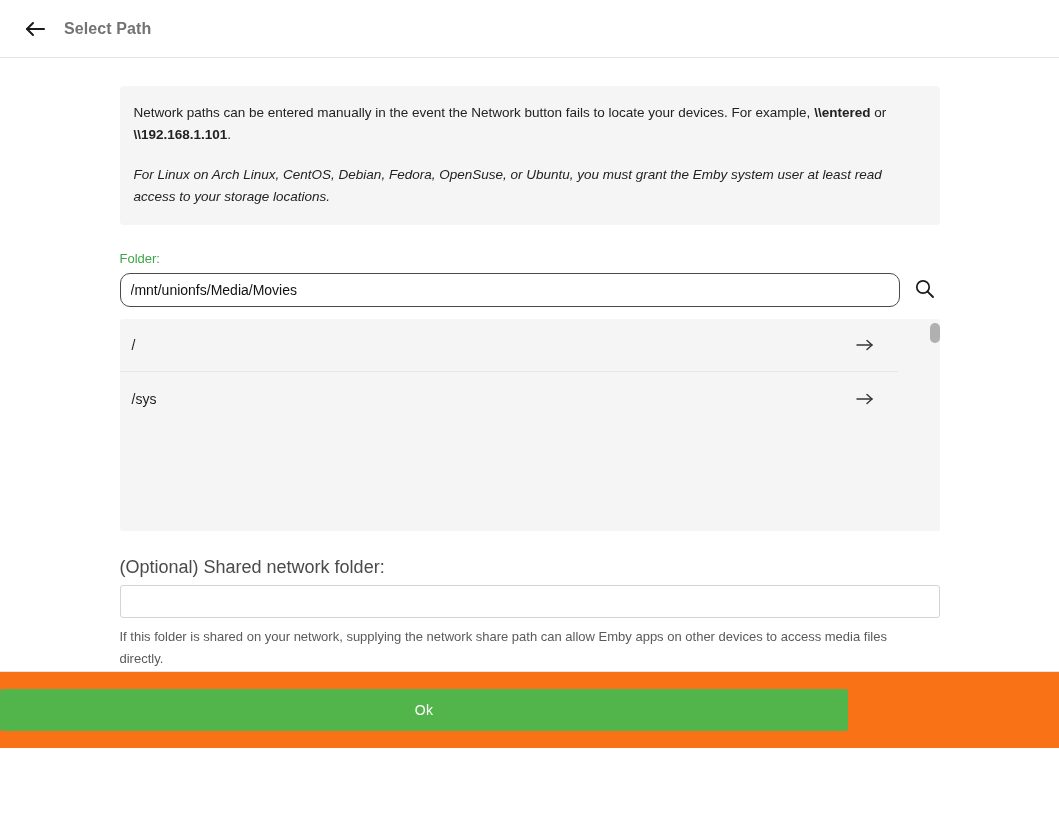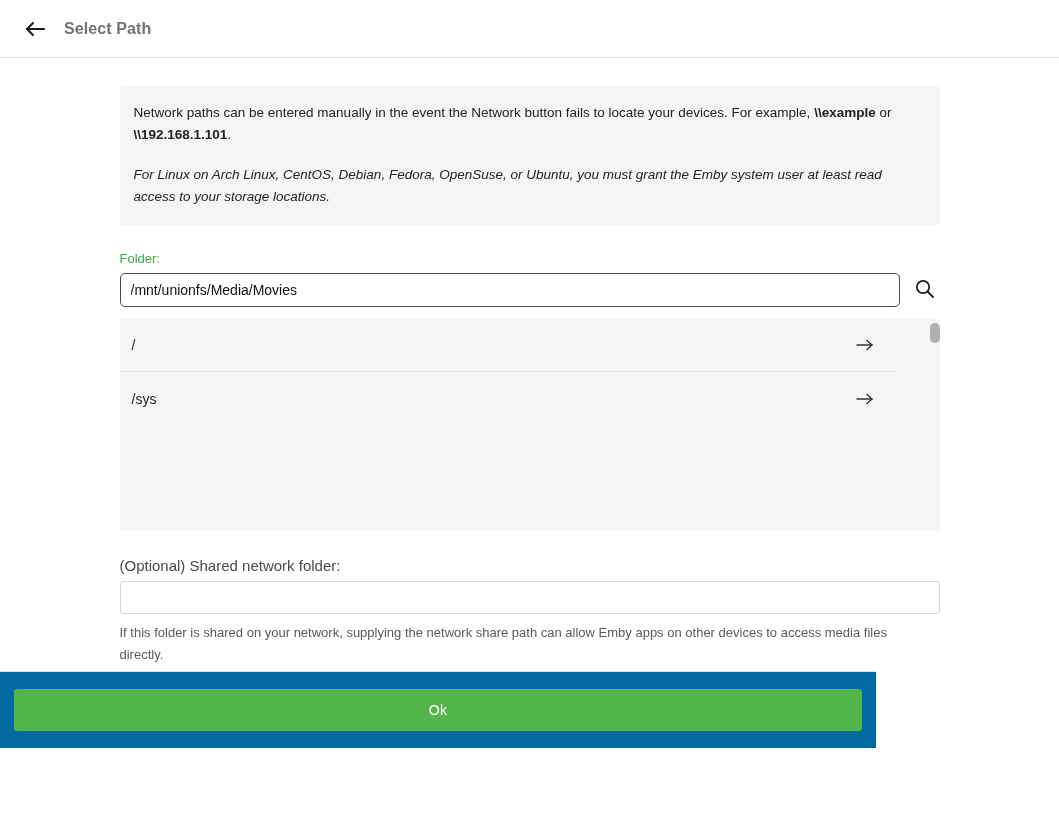--- a/index.html
+++ b/index.html
@@ -70,34 +70,34 @@
   .info-box b { font-weight: bold; }
 
   
   .field-label {
     font-size: 13px;
     color: #3ea648;
     margin: 26px 0 7px 0;
   }
   .field-label.plain {
     color: #4a4a4a;
-    font-size: 15px;
+    font-size: 18px;
   }
 
   
   .input-row {
     display: flex;
     align-items: center;
     gap: 10px;
   }
   .folder-input {
     flex: 1;
     height: 34px;
     border: 1px solid #4a4a4a;
-    border-radius: 5px;
+    border-radius: 10px;
     padding: 0 10px;
     font-size: 14px;
     color: #111;
     font-family: "Liberation Sans", sans-serif;
     background: #fff;
     outline: none;
   }
   .search-btn {
     width: 30px;
     height: 30px;
@@ -175,27 +175,27 @@
     line-height: 1.68;
     margin-top: 8px;
     max-width: 790px;
   }
 
   
   .footer {
     position: absolute;
     left: 0;
     bottom: 0;
-    width: 876px;
+    width: 1059px;
     height: 77px;
     border-top: 1px solid #e4e4e4;
-    background: #0369a1;
-    display: flex;
-    align-items: center;
-    justify-content: center;
+    background: #f97316;
+    display: flex;
+    align-items: center;
+    justify-content: flex-start;
   }
   .ok-button {
     width: 848px;
     height: 42px;
     background: #52b54b;
     color: #ffffff;
     border: none;
     border-radius: 3px;
     font-size: 14px;
     font-family: "Liberation Sans", sans-serif;
@@ -217,21 +217,21 @@
   </button>
   <div class="header-title">Select Path</div>
 </div>
 
 <div class="content">
   <div class="inner">
 
     
     <div class="info-box">
       <p>
-        <span>Network paths can be entered manually in the event the Network button fails to locate your devices. For example, </span><b>\\example</b><span> or </span><b>\\192.168.1.101</b><span>.</span>
+        <span>Network paths can be entered manually in the event the Network button fails to locate your devices. For example, </span><b>\\entered</b><span> or </span><b>\\192.168.1.101</b><span>.</span>
       </p>
       <p>For Linux on Arch Linux, CentOS, Debian, Fedora, OpenSuse, or Ubuntu, you must grant the Emby system user at least read access to your storage locations.</p>
     </div>
 
     
     <div class="field-label">Folder:</div>
 
     
     <div class="input-row">
       <input class="folder-input" type="text" value="/mnt/unionfs/Media/Movies" style="">

